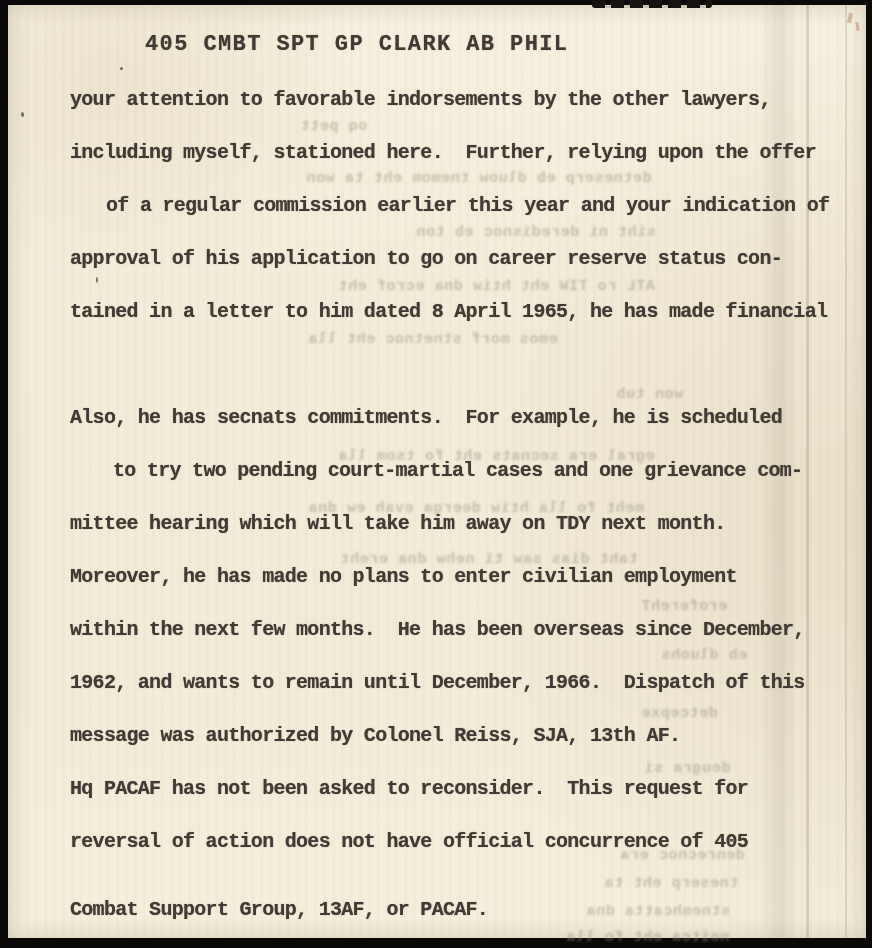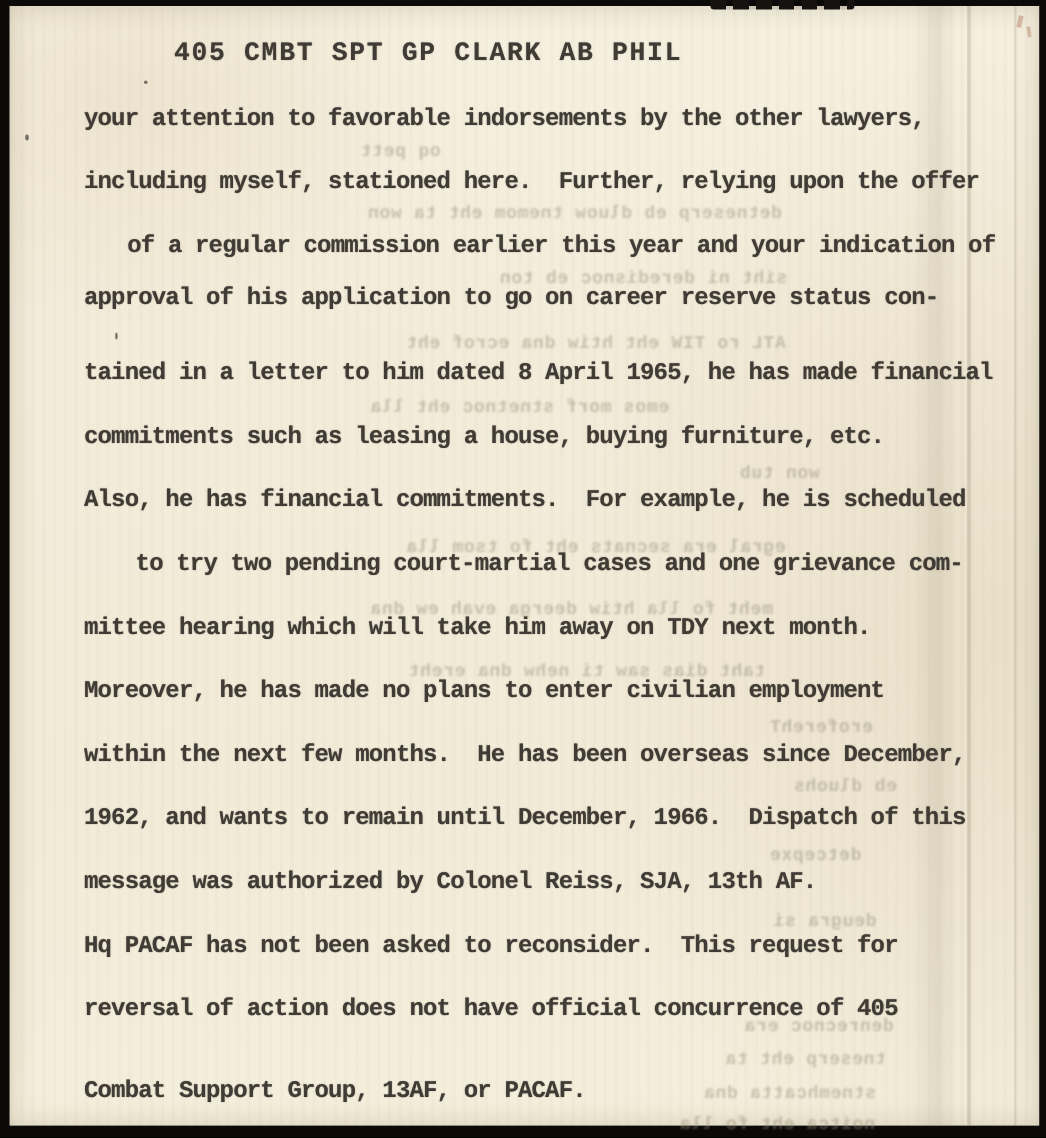--- a/index.html
+++ b/index.html
@@ -74,24 +74,23 @@
     <div class="bleed" style="top:755px;left:636px;">deugra si</div>
     <div class="bleed" style="top:842px;left:612px;">denrecnoc era</div>
     <div class="bleed" style="top:870px;left:596px;">tneserp eht ta</div>
     <div class="bleed" style="top:898px;left:578px;">stnemhcatta dna</div>
     <div class="bleed" style="top:924px;left:558px;">noitca eht fo lla</div>
 
     <div class="t-line t-header" style="top:28px;">405 CMBT SPT GP CLARK AB PHIL</div>
     <div class="t-line" style="top:83px;">your attention to favorable indorsements by the other lawyers,</div>
     <div class="t-line" style="top:136px;">including myself, stationed here.  Further, relying upon the offer</div>
     <div class="t-line" style="top:189px;margin-left:36px;">of a regular commission earlier this year and your indication of</div>
-    <div class="t-line" style="top:232px;text-align:center;">approval of his application to go on career reserve status con-</div>
+    <div class="t-line" style="top:242px;text-align:center;">approval of his application to go on career reserve status con-</div>
     <div class="t-line" style="top:295px;">tained in a letter to him dated 8 April 1965, he has made financial</div>
-    <div class="t-line" style="top:348px;">commitments such as leasing a house, buying furniture, etc.</div>
-    <div class="t-line" style="top:401px;">Also, he has financial commitments.  For example, he is scheduled</div>
+    <div class="t-line" style="top:401px;">Also, he has secnats commitments.  For example, he is scheduled</div>
     <div class="t-line" style="top:454px;margin-left:43px;">to try two pending court-martial cases and one grievance com-</div>
     <div class="t-line" style="top:507px;">mittee hearing which will take him away on TDY next month.</div>
     <div class="t-line" style="top:560px;text-align:center;">Moreover, he has made no plans to enter civilian employment</div>
     <div class="t-line" style="top:613px;">within the next few months.  He has been overseas since December,</div>
     <div class="t-line" style="top:666px;">1962, and wants to remain until December, 1966.  Dispatch of this</div>
     <div class="t-line" style="top:719px;">message was authorized by Colonel Reiss, SJA, 13th AF.</div>
     <div class="t-line" style="top:772px;">Hq PACAF has not been asked to reconsider.  This request for</div>
     <div class="t-line" style="top:825px;">reversal of action does not have official concurrence of 405</div>
     <div class="t-line" style="top:873px;margin-top:20px;">Combat Support Group, 13AF, or PACAF.</div>
 

